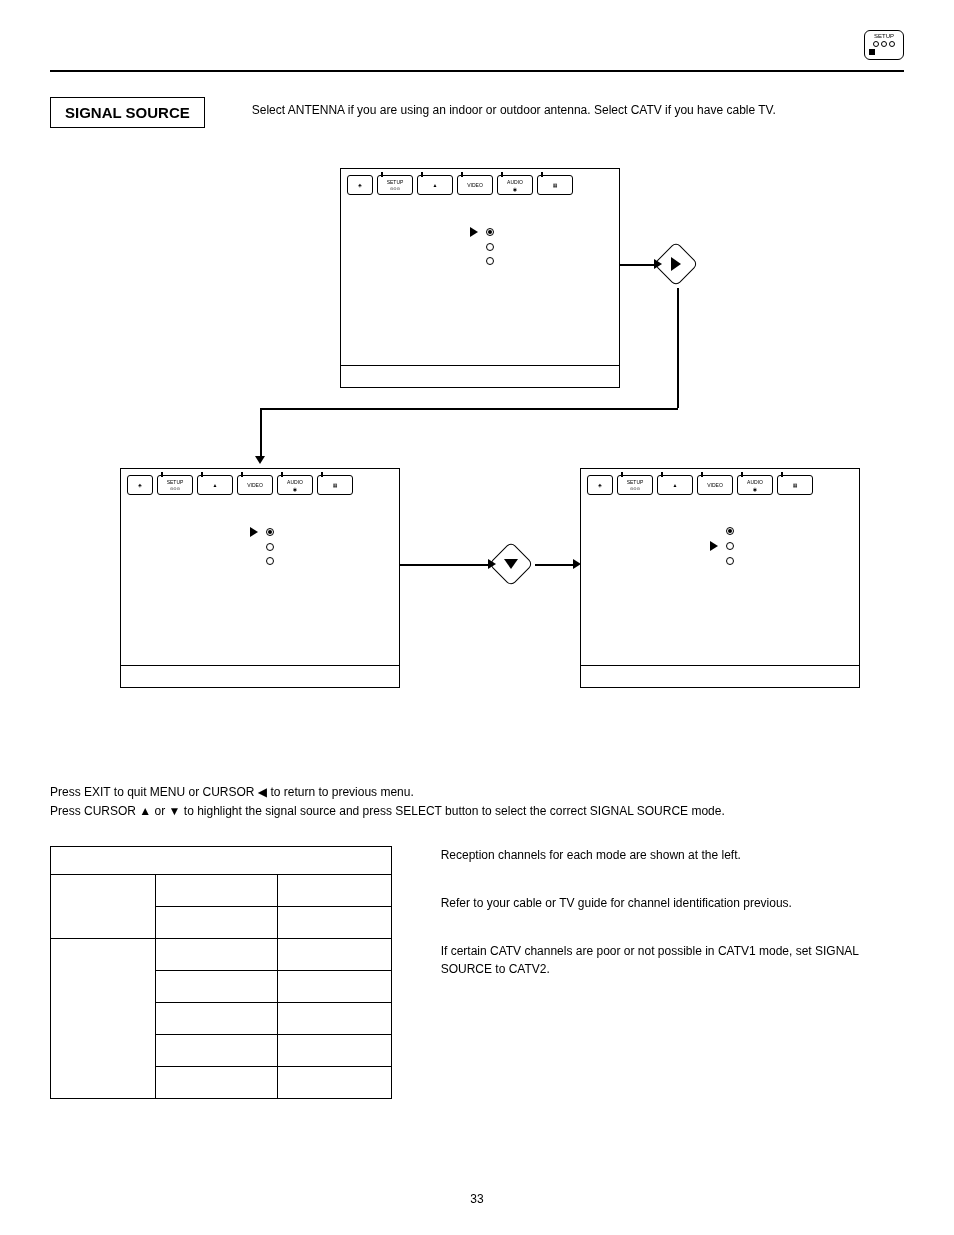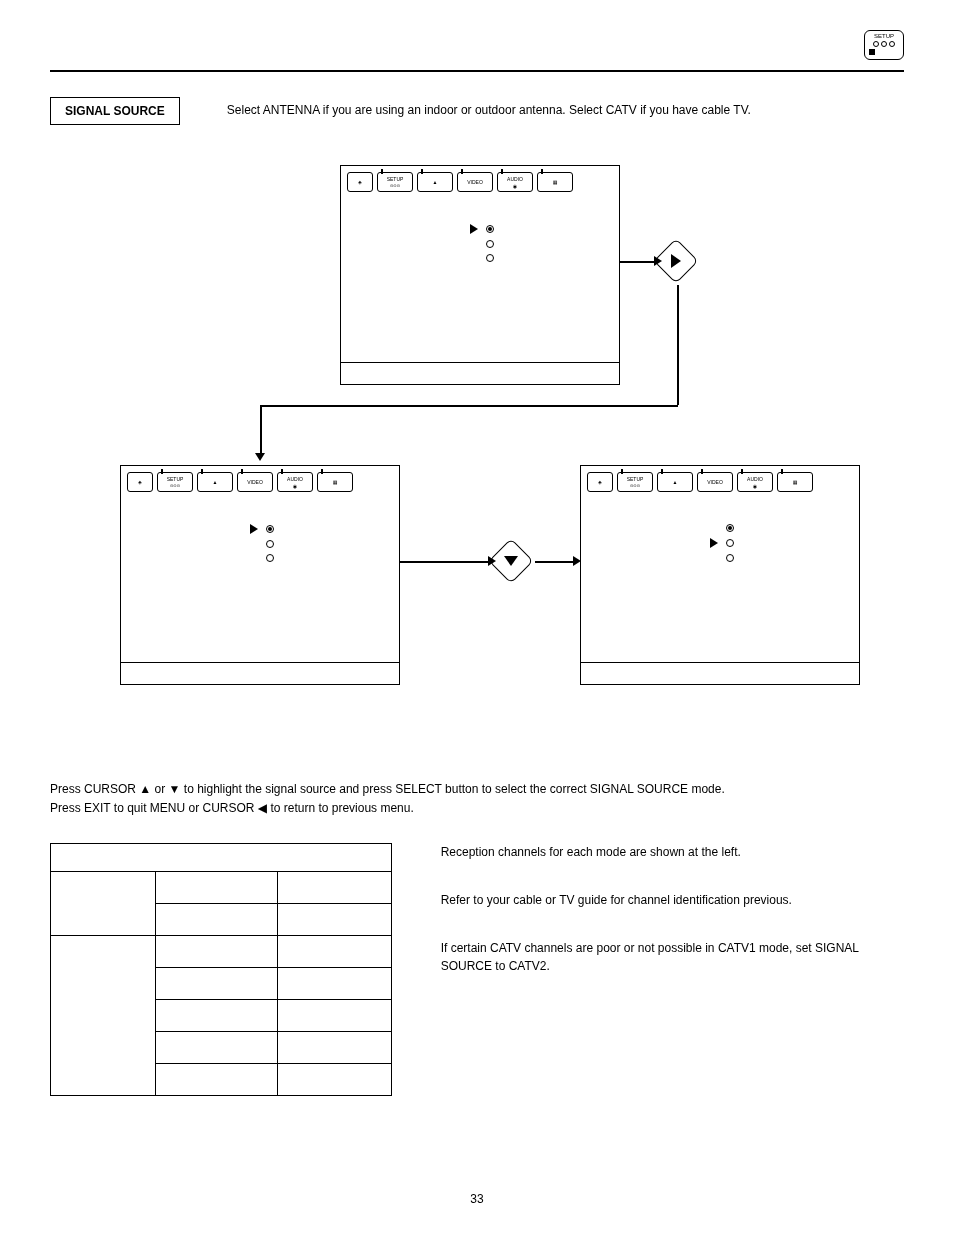--- a/index.html
+++ b/index.html
@@ -25,21 +25,21 @@
   }
   .setup-badge .row { display:flex; justify-content:center; gap:2px; margin-top:2px;}
   .setup-badge .dot { width:6px;height:6px;border:1px solid #000;border-radius:50%;}
   .setup-badge .sq { width:6px;height:6px;background:#000;}
   hr.topline { border: none; border-top: 2px solid #000; margin-top: 40px; margin-bottom: 25px; }
   .heading-row { display:flex; align-items:flex-start; gap:20px; }
   .section-label {
     border: 1.5px solid #000;
     padding: 6px 14px;
     font-weight: bold;
-    font-size: 12px;
+    font-size: 15px;
     white-space: nowrap;
   }
   .intro { font-size: 12px; line-height: 1.5; padding-top:4px;margin-left:27px;}
   .diagram-area { position: relative; height: 580px; margin-top: 40px; }
   .screenbox {
     position: absolute;
     width: 280px; height: 220px;
     border: 1.5px solid #000;
     background: #fff;
   }
@@ -216,24 +216,24 @@
           <span class="bfill"></span>
         </div>
     </div>
     <div class="footer"></div>
   </div>
 
 </div>
 
 <div class="instr">
   <p>
-    <span>Press CURSOR </span><span class="tri-up"></span><span> or </span><span class="tri-down"></span><span> to highlight the signal source and press SELECT button to select the correct SIGNAL SOURCE mode.</span>
+    <span>Press EXIT to quit MENU or CURSOR </span><span class="tri-left"></span><span> to return to previous menu.</span>
   </p>
   <p>
-    <span>Press EXIT to quit MENU or CURSOR </span><span class="tri-left"></span><span> to return to previous menu.</span>
+    <span>Press CURSOR </span><span class="tri-up"></span><span> or </span><span class="tri-down"></span><span> to highlight the signal source and press SELECT button to select the correct SIGNAL SOURCE mode.</span>
   </p>
 </div>
 
 <div class="lower">
   <table class="modes">
     <tbody>
         <tr>
           <td class="w1" colspan="3" style="height:28px;"></td>
         </tr>
     <tr>

